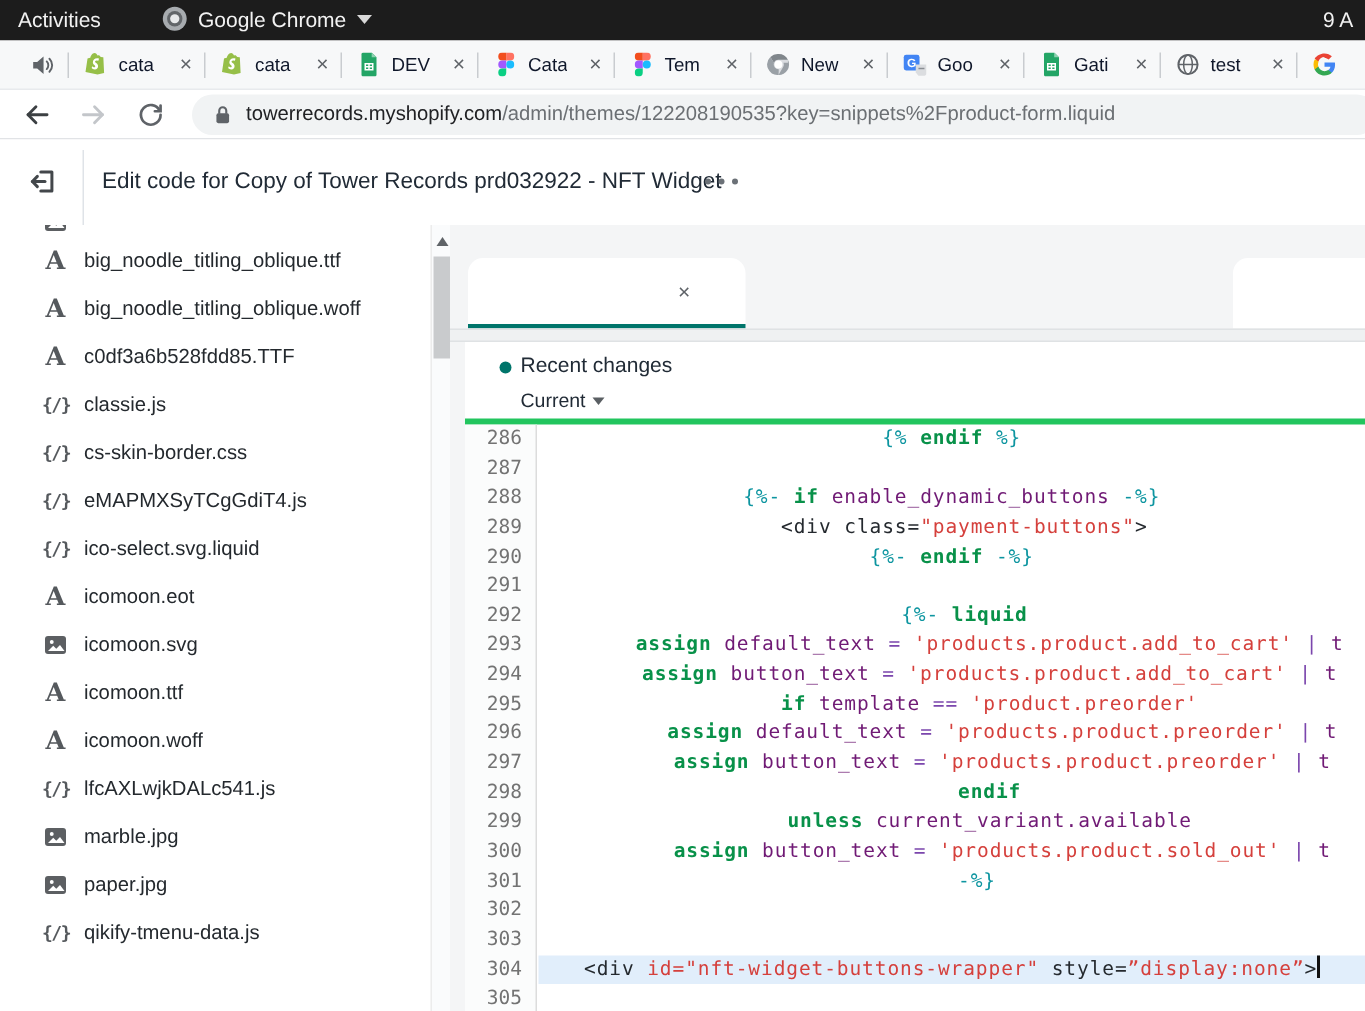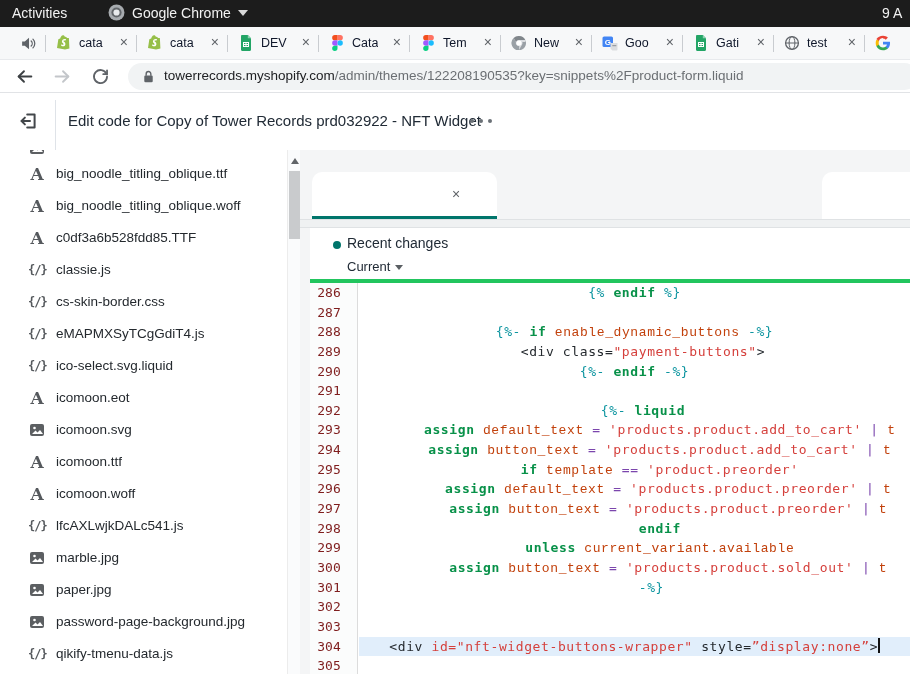--- a/index.html
+++ b/index.html
@@ -65,27 +65,27 @@
   .band { position:absolute; left:0; top:69px; width:610px; height:9px; background:#eff1f2; border-top:1px solid #dfe2e4; border-bottom:1px solid #dfe2e4; }
   .epanel { position:absolute; left:10px; top:78px; width:600px; height:446px; background:#fff; }
   .revs { position:relative; height:55px; border-bottom:4px solid #22c55e; }
   .revdot { position:absolute; left:23px; top:13px; width:8px; height:8px; border-radius:50%; background:#00756b; }
   .revtitle { position:absolute; left:37px; top:7px; font-size:14px; color:#212b36; }
   .revsel { position:absolute; left:37px; top:31px; font-size:13px; color:#212b36; }
   .revcaret { position:absolute; left:85px; top:37px; width:0; height:0; border-left:4.5px solid transparent; border-right:4.5px solid transparent; border-top:5.5px solid #5a5f63; }
   
   .codewrap { position:relative; width:600px; height:391px; overflow:hidden; font-family:"DejaVu Sans Mono", monospace; font-size:13px; }
   .gutter { position:absolute; left:0; top:0; bottom:0; width:48px; background:#fbfcfc; border-right:1px solid #dcdcdc; }
-  .gnum { height:19.65px; line-height:19.65px; text-align:center; padding-right:9px; color:#7f1d1d; }
+  .gnum { height:19.65px; line-height:19.65px; text-align:right; padding-right:9px; color:#737373; }
   .lines { position:absolute; left:49px; top:0; right:0; bottom:0; letter-spacing:0.6px; }
   .cl { height:19.65px; line-height:19.65px; white-space:pre; color:#24292e;text-align:center; }
   .cl.active { background:#e1eefb; }
   .tok-d { color:#0d95a0; }
   .tok-k { color:#089149; font-weight:bold; }
-  .tok-v { color:#c2410c;font-family:Liberation Mono, monospace; }
+  .tok-v { color:#701a75; }
   .tok-o { color:#7b46ad; }
   .tok-s { color:#d5403c; }
   .tok-t { color:#24292e; }
   .tok-p { color:#24292e; }
   .cursor { display:inline-block; width:1.5px; height:15px; background:#111; vertical-align:-2px; }
 </style>
 </head>
 <body>
 
 <div id="screen">
@@ -355,28 +355,20 @@
               </svg></span>
             <span class="flabel">marble.jpg</span>
           </div>
           <div class="fitem">
             <span class="fic image"><svg viewBox="0 0 16 16">
                 <rect x="1" y="2" width="14" height="12" rx="2" fill="#5c5f62"></rect>
                 <circle cx="5.5" cy="6" r="1.3" fill="#fff"></circle>
                 <path d="M3 12l3.5-3.5 2 2L11 8l3 4H3z" fill="#fff"></path>
               </svg></span>
             <span class="flabel">paper.jpg</span>
-          </div>
-          <div class="fitem">
-            <span class="fic image"><svg viewBox="0 0 16 16">
-                <rect x="1" y="2" width="14" height="12" rx="2" fill="#5c5f62"></rect>
-                <circle cx="5.5" cy="6" r="1.3" fill="#fff"></circle>
-                <path d="M3 12l3.5-3.5 2 2L11 8l3 4H3z" fill="#fff"></path>
-              </svg></span>
-            <span class="flabel">password-page-background.jpg</span>
           </div>
           <div class="fitem">
             <span class="fic code">{/}</span>
             <span class="flabel">qikify-tmenu-data.js</span>
           </div>
         </div>
       <div class="sscroll">
         <span class="sarrow"></span>
         <span class="sthumb"></span>
       </div>

